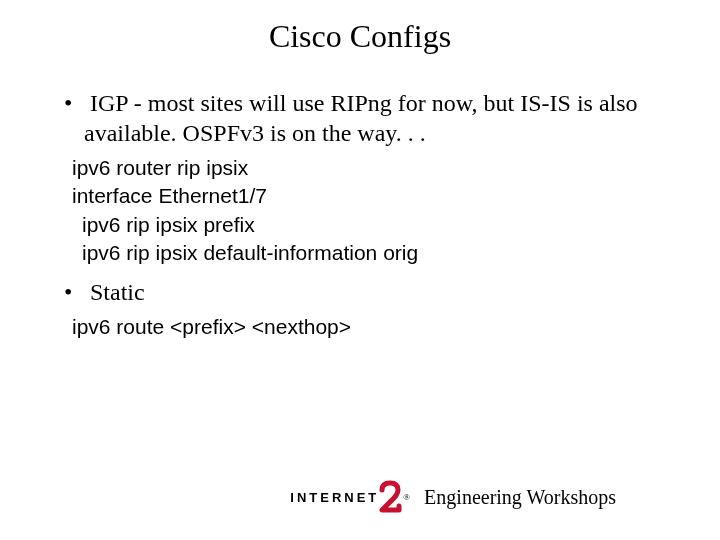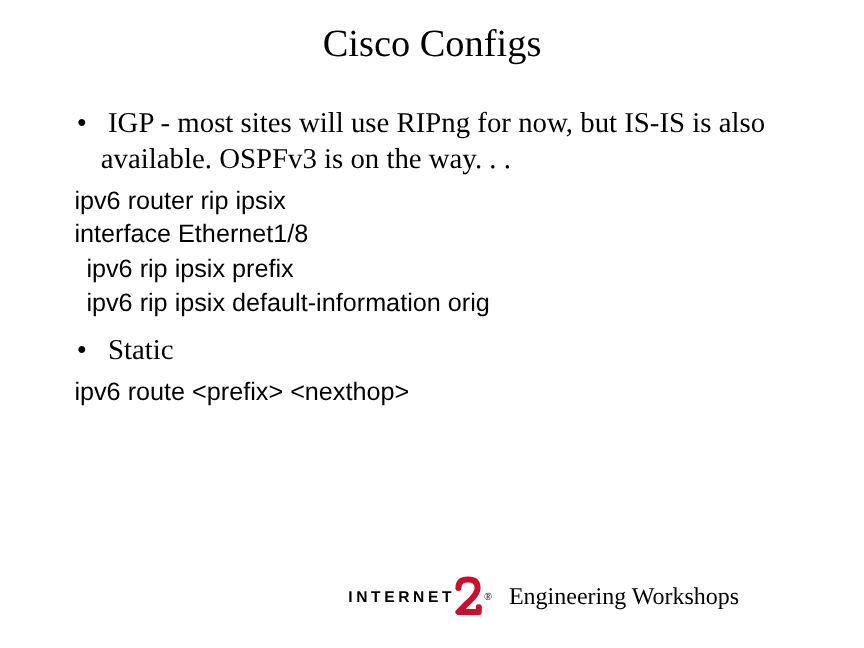--- a/index.html
+++ b/index.html
@@ -43,21 +43,21 @@
   .bullet::before {
     content: "•";
     display: inline-block;
     width: 20px;
     text-indent: 0;
   }
   .code-block {
     font-family: Arial, Helvetica, sans-serif;
     font-size: 21px;
     line-height: 1.35;
-    margin-left: 6px;
+    margin-left: 16px;
     margin-bottom: 10px;
   }
   .code-block .indent {
     padding-left: 10px;
   }
   .footer {
     position: absolute;
     bottom: 26px;
     right: 40px;
     display: flex;
@@ -101,21 +101,21 @@
   <div class="title">Cisco Configs</div>
 
   <div class="body">
 
     <div class="bullet">
       <span>IGP - most sites will use RIPng for now, but IS-IS is also available. OSPFv3 is on the way. . .</span>
     </div>
 
     <div class="code-block">
       <div>ipv6 router rip ipsix</div>
-      <div>interface Ethernet1/8</div>
+      <div>interface Ethernet1/7</div>
       <div class="indent">ipv6 rip ipsix prefix</div>
       <div class="indent">ipv6 rip ipsix default-information orig</div>
     </div>
 
     <div class="bullet">
       <span>Static</span>
     </div>
 
     <div class="code-block">
       <div>ipv6 route &lt;prefix&gt; &lt;nexthop&gt;</div>

